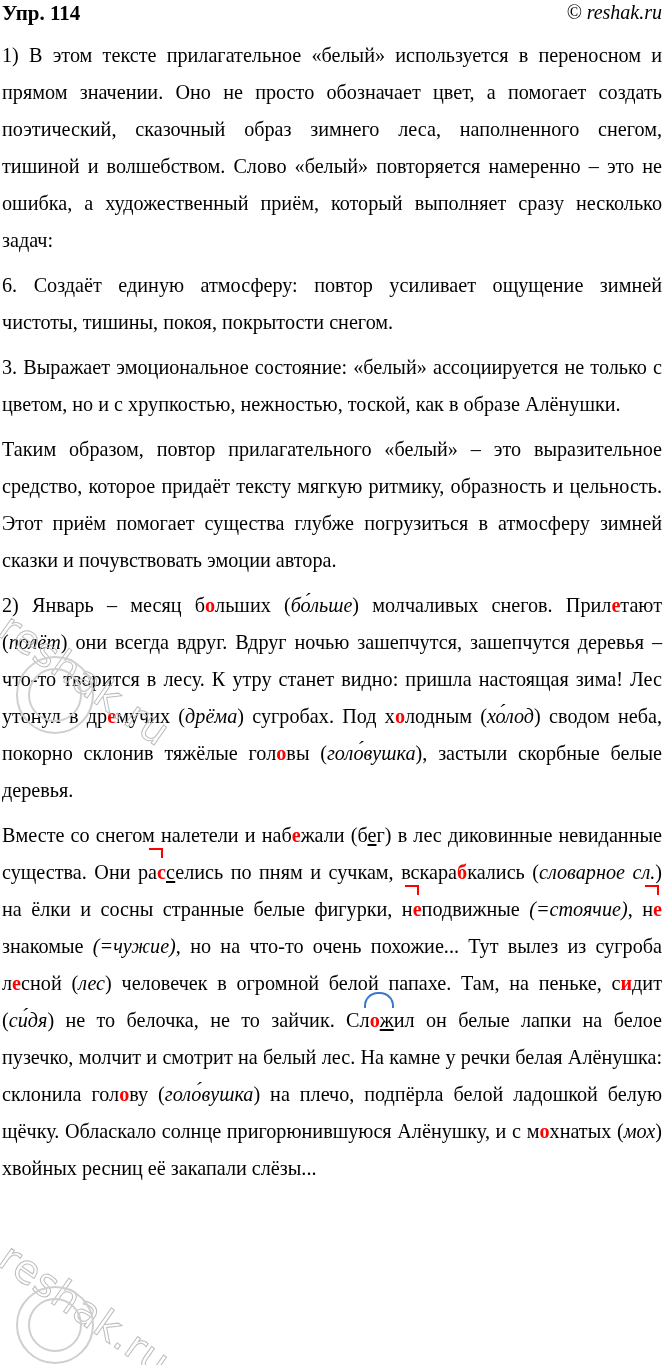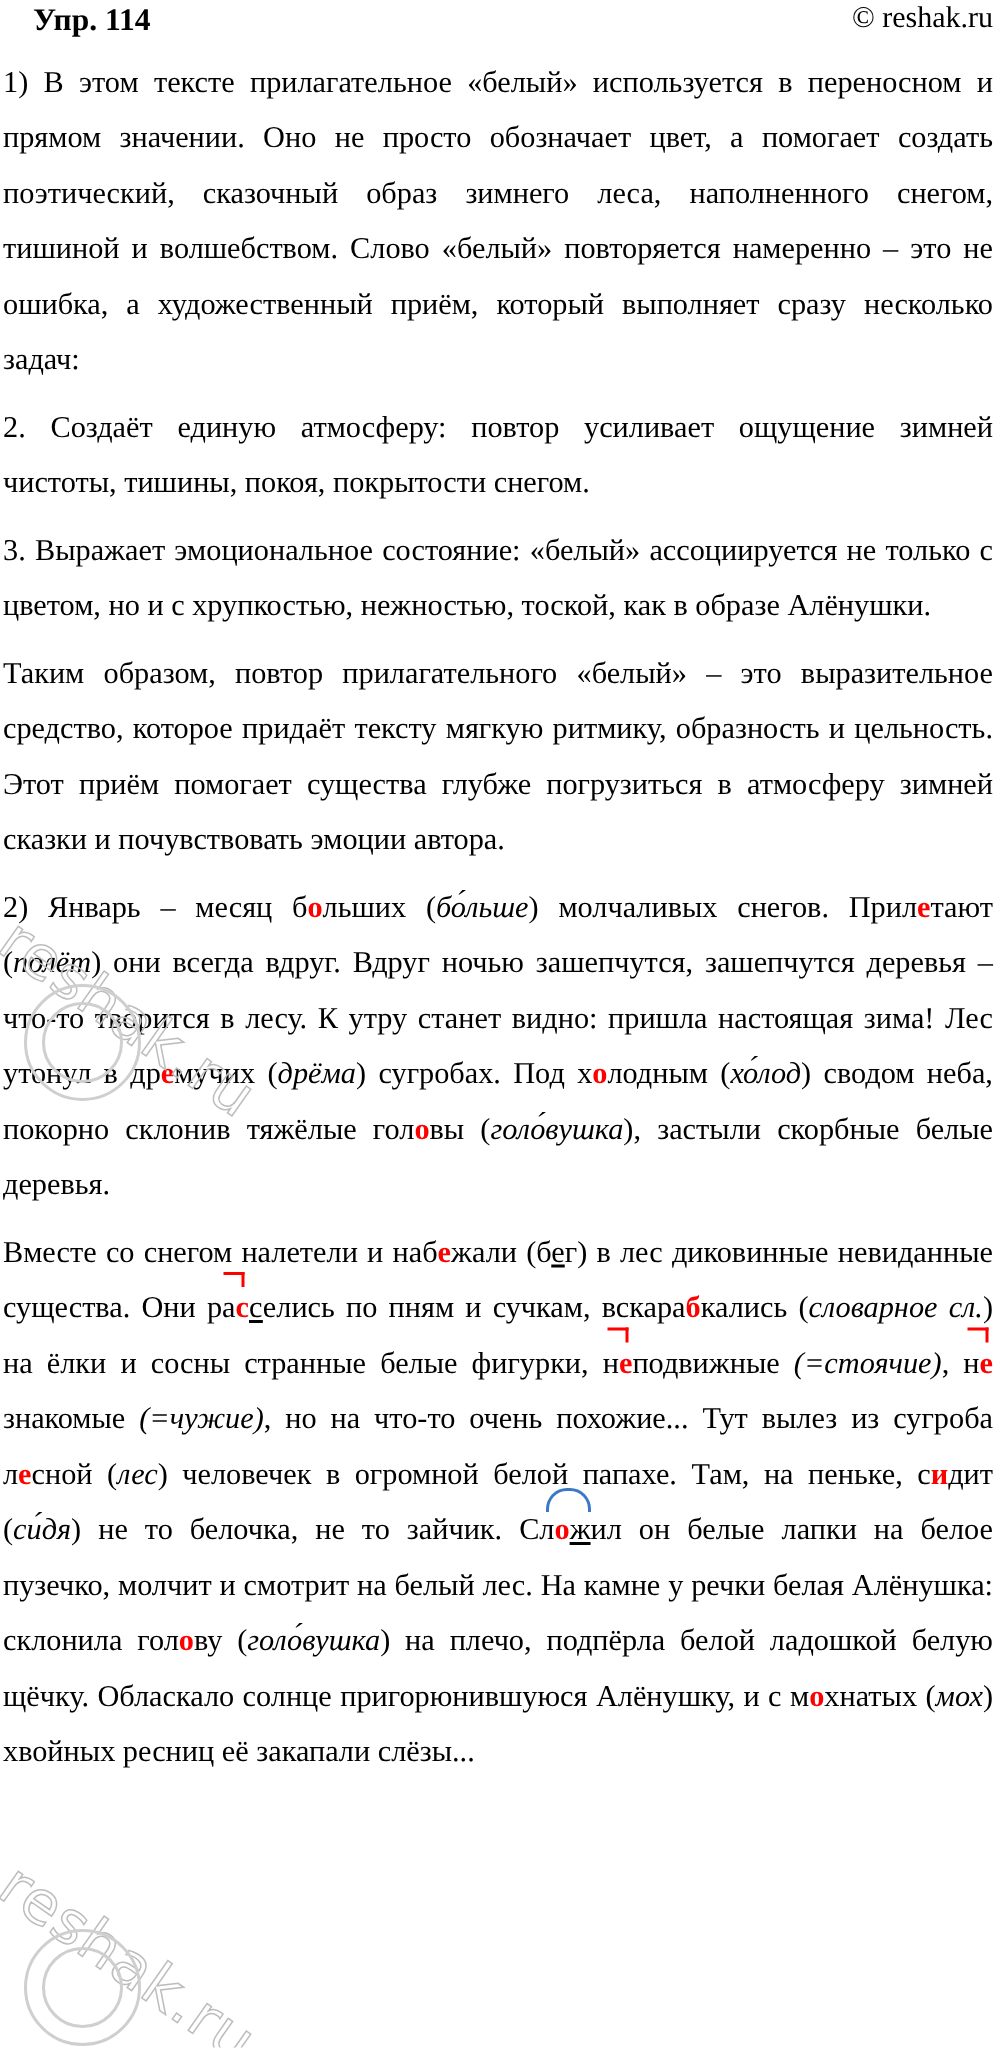--- a/index.html
+++ b/index.html
@@ -1,23 +1,23 @@
 <!DOCTYPE html>
 <html><head>
 <meta charset="utf-8">
 <style>
   html, body { margin: 0; padding: 0; background: #ffffff; }
   body {
     width: 666px; height: 1365px; overflow: hidden; position: relative;
     font-family: "Liberation Serif", "DejaVu Serif", serif;
     color: #000; font-size: 20.2px;
   }
-  .header { position: absolute; top: 0; left: 2px; right: 4px; height: 30px; margin-left: 20px; }
+  .header { position: absolute; top: 0; left: 2px; right: 4px; height: 30px; }
   .title { position: absolute; left: 0; top: 1px; font-weight: bold; font-size: 21px; }
-  .copyright { position: absolute; right: 0; top: 1px; font-size: 20px; }
+  .copyright { position: absolute; right: 0; top: 1px; font-size: 20px; font-style: italic; }
   .content { position: absolute; top: 37px; left: 2px; width: 660px; }
   p { margin: 0 0 8px 0; line-height: 37px; text-align: justify; }
   .hl { color: #ff0000; font-weight: bold; }
   .it { font-style: italic; margin-top: 14px; }
   .ul { text-decoration: underline; }
   .mark { position: relative; display: inline-block; }
   .mark .corner {
     position: absolute; top: -6px; left: -8px; width: 12px; height: 8px;
     border-top: 2px solid #ff0000; border-right: 2px solid #ff0000;
   }
@@ -46,21 +46,21 @@
 </head>
 <body>
 
 <div class="header">
   <span class="title">Упр. 114</span>
   <span class="copyright">© reshak.ru</span>
 </div>
 
 <div class="content">
   <p>1) В этом тексте прилагательное «белый» используется в переносном и прямом значении. Оно не просто обозначает цвет, а помогает создать поэтический, сказочный образ зимнего леса, наполненного снегом, тишиной и волшебством. Слово «белый» повторяется намеренно – это не ошибка, а художественный приём, который выполняет сразу несколько задач:</p>
-  <p>2. Создаёт единую атмосферу: повтор усиливает ощущение зимней чистоты, тишины, покоя, покрытости снегом.</p>
+  <p>6. Создаёт единую атмосферу: повтор усиливает ощущение зимней чистоты, тишины, покоя, покрытости снегом.</p>
   <p>3. Выражает эмоциональное состояние: «белый» ассоциируется не только с цветом, но и с хрупкостью, нежностью, тоской, как в образе Алёнушки.</p>
   <p>Таким образом, повтор прилагательного «белый» – это выразительное средство, которое придаёт тексту мягкую ритмику, образность и цельность. Этот приём помогает существа глубже погрузиться в атмосферу зимней сказки и почувствовать эмоции автора.</p>
 
   <p><span>2) Январь – месяц б</span><span class="hl">о</span><span>льших (</span><span class="it">бо́льше</span><span>) молчаливых снегов. Прил</span><span class="hl">е</span><span>тают (</span><span class="it">полёт</span><span>) они всегда вдруг. Вдруг ночью зашепчутся, зашепчутся деревья – что-то творится в лесу. К утру станет видно: пришла настоящая зима! Лес утонул в др</span><span class="hl">е</span><span>мучих (</span><span class="it">дрёма</span><span>) сугробах. Под х</span><span class="hl">о</span><span>лодным (</span><span class="it">хо́лод</span><span>) сводом неба, покорно склонив тяжёлые гол</span><span class="hl">о</span><span>вы (</span><span class="it">голо́вушка</span><span>), застыли скорбные белые деревья.</span></p>
 
   <p><span>Вместе со снегом налетели и наб</span><span class="hl">е</span><span>жали (б</span><span class="ul">е</span><span>г) в лес диковинные невиданные существа. Они ра</span><span class="mark"><span class="corner"></span><span class="hl">с</span></span><span class="ul">с</span><span>елись по пням и сучкам, вскара</span><span class="hl">б</span><span>кались (</span><span class="it">словарное сл.</span><span>) на ёлки и сосны странные белые фигурки, н</span><span class="mark"><span class="corner"></span><span class="hl">е</span></span><span>подвижные </span><span class="it">(=стоячие)</span><span>, н</span><span class="mark"><span class="corner"></span><span class="hl">е</span></span><span>знакомые </span><span class="it">(=чужие)</span><span>, но на что-то очень похожие... Тут вылез из сугроба л</span><span class="hl">е</span><span>сной (</span><span class="it">лес</span><span>) человечек в огромной белой папахе. Там, на пеньке, с</span><span class="hl">и</span><span>дит (</span><span class="it">си́дя</span><span>) не то белочка, не то зайчик. Сл</span><span class="mark"><span class="arc"></span><span class="hl">о</span></span><span class="ul">ж</span><span>ил он белые лапки на белое пузечко, молчит и смотрит на белый лес. На камне у речки белая Алёнушка: склонила гол</span><span class="hl">о</span><span>ву (</span><span class="it">голо́вушка</span><span>) на плечо, подпёрла белой ладошкой белую щёчку. Обласкало солнце пригорюнившуюся Алёнушку, и с м</span><span class="hl">о</span><span>хнатых (</span><span class="it">мох</span><span>) хвойных ресниц её закапали слёзы...</span></p>
 </div>
 
 <div class="watermark" style="top:600px;">
   <span class="wm-text">reshak.ru</span>

